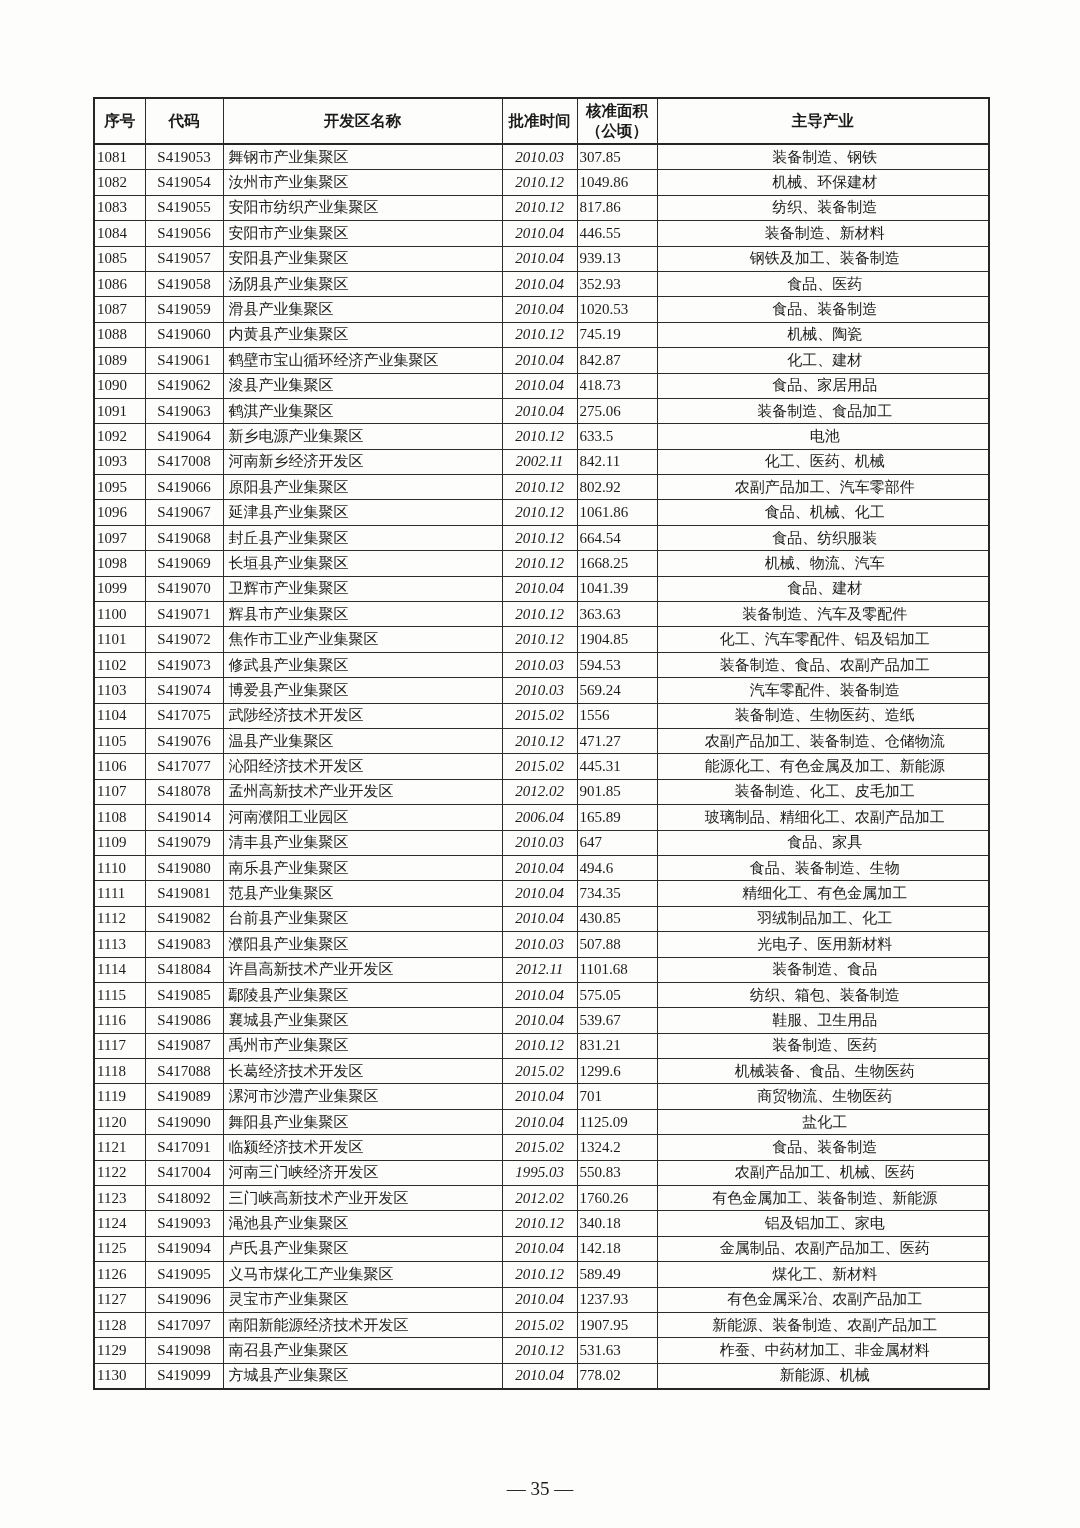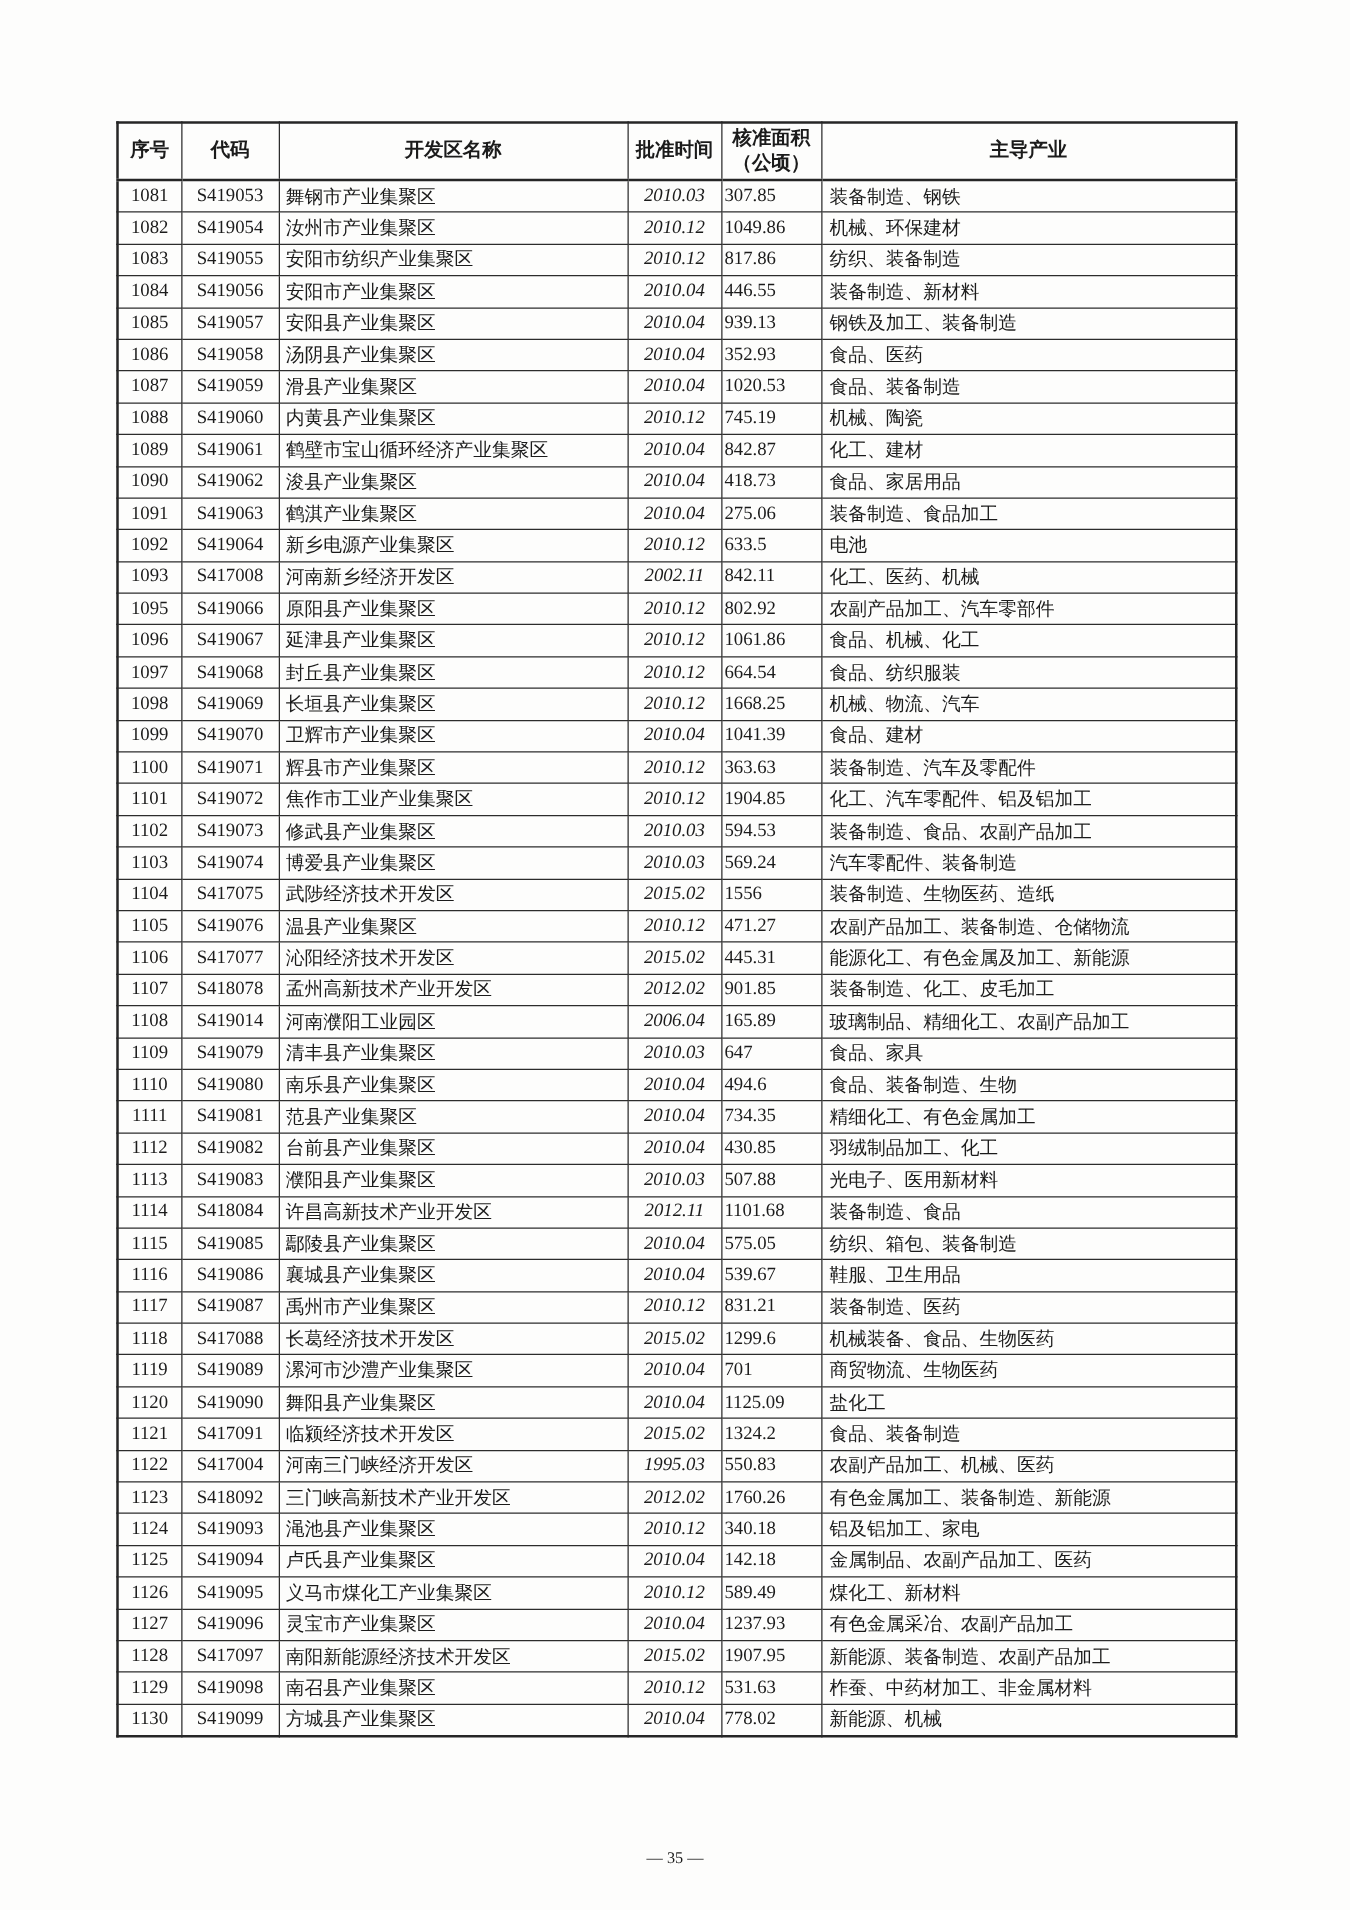--- a/index.html
+++ b/index.html
@@ -41,33 +41,33 @@
     line-height: 1.3;
     white-space: pre-line;
     padding: 0 2px;
   }
   .dev-table tbody td {
     height: 24.4px;
     font-size: 15px;
     vertical-align: middle;
     padding: 0 2px;
   }
-  .c-no    { text-align: center; }
+  .c-no    { text-align: left; }
   .c-code  { text-align: center; }
   .c-name  { text-align: left; padding-left: 5px !important; margin-left: 36px; }
   .c-date  { text-align: center; font-style: italic; }
   .c-area  { text-align: left; }
-  .c-ind   { text-align: left; padding-left: 6px !important; margin-top: 46px; }
+  .c-ind   { text-align: center; padding-left: 6px !important; margin-top: 46px; }
   .footer {
     position: absolute;
     top: 1478px;
     left: 0;
     width: 1080px;
     text-align: center;
-    font-size: 13px;
+    font-size: 19px;
     color: #1b1b1b;
   }
 </style>
 </head>
 <body>
 
 <div class="page">
 
   <table class="dev-table">
     <colgroup>

